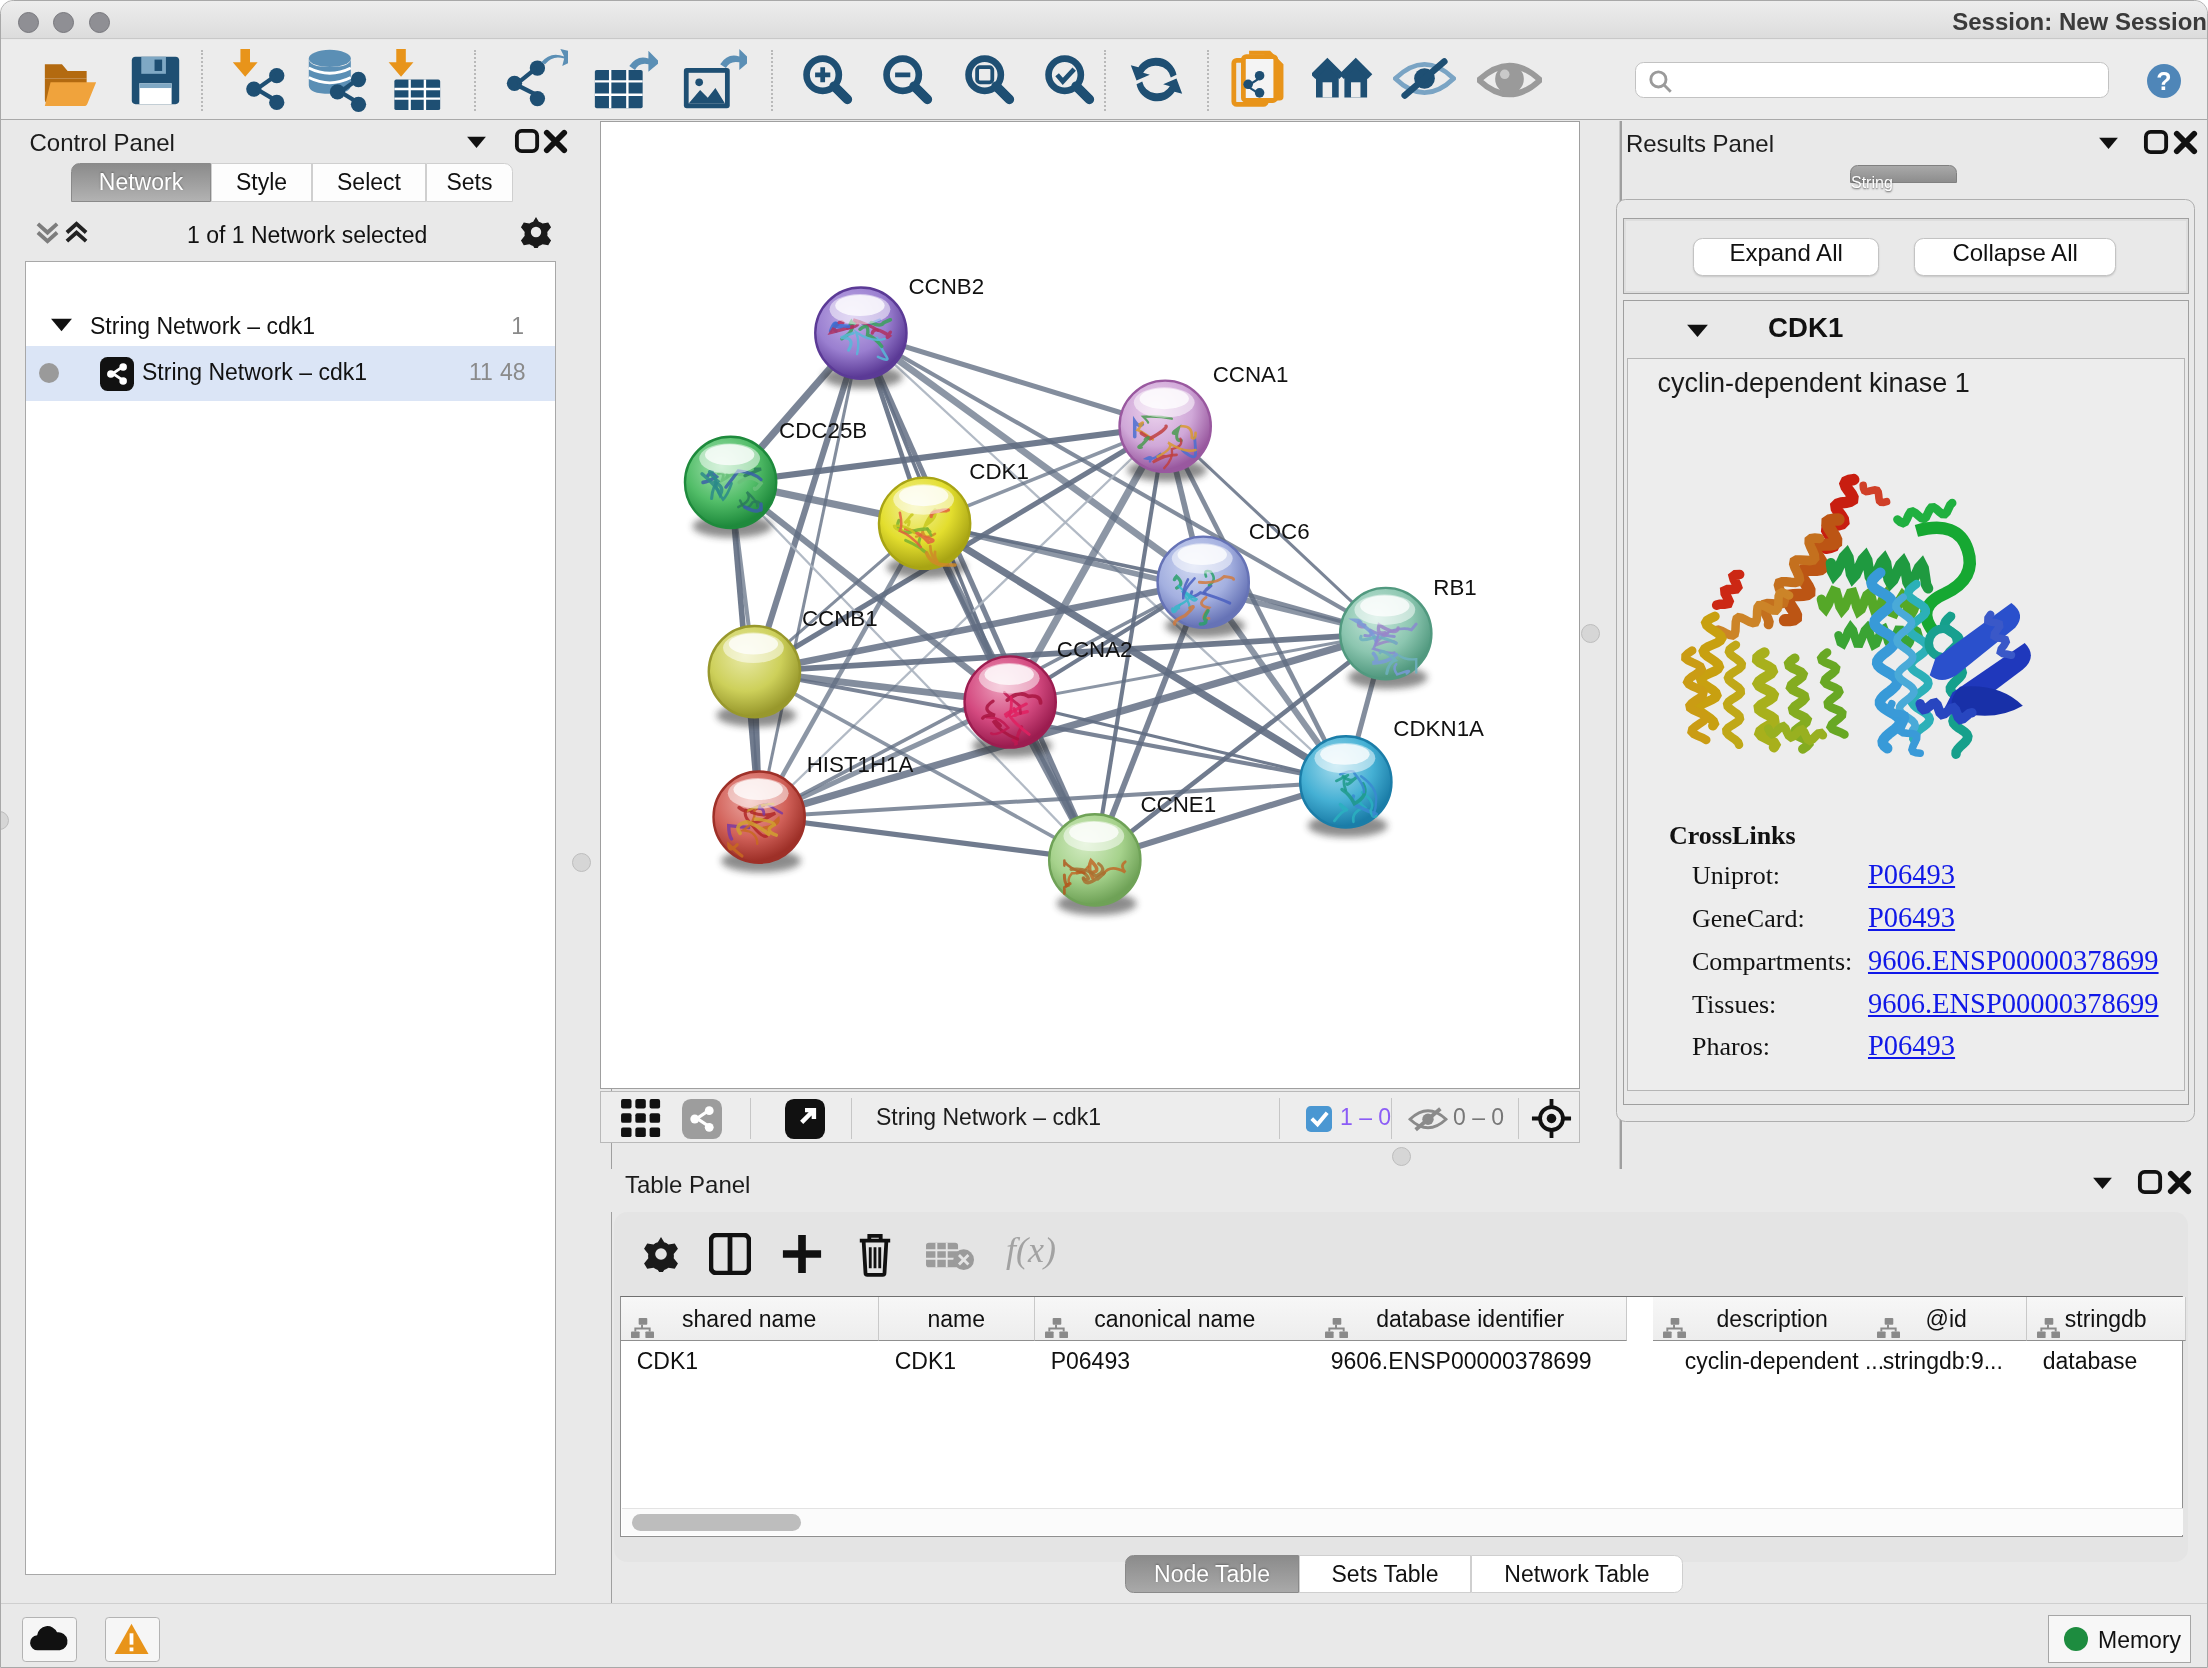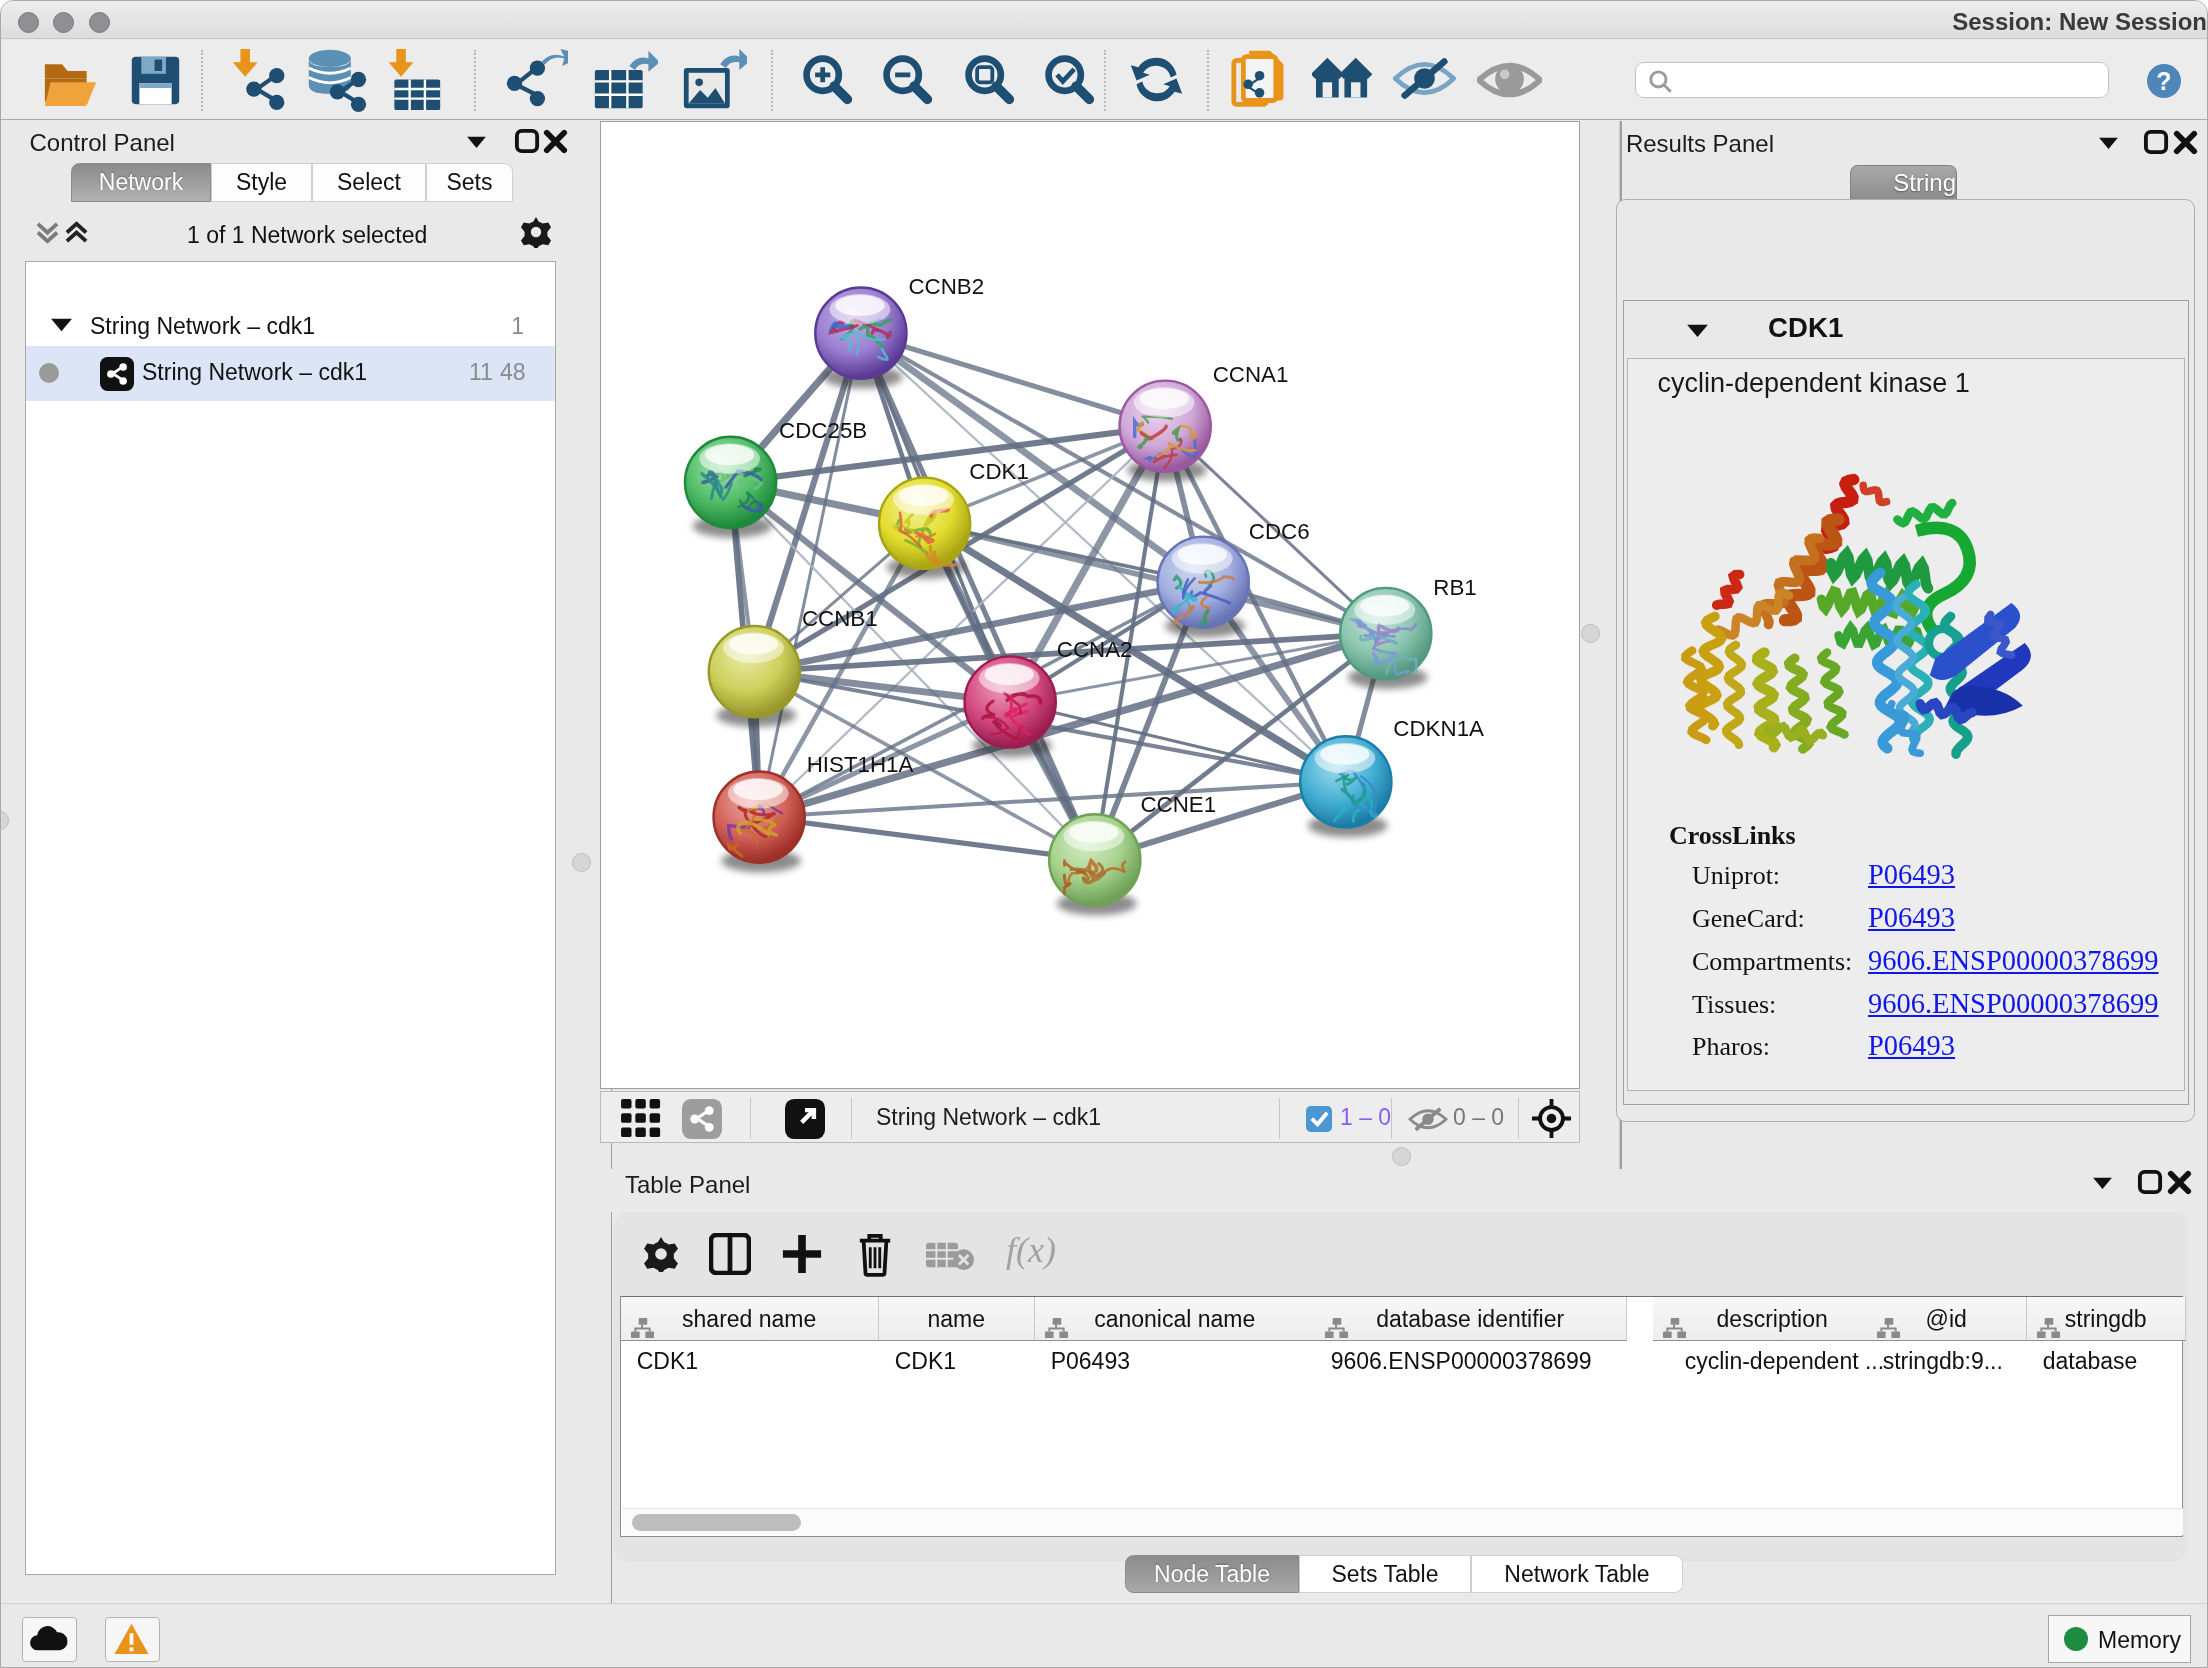--- a/index.html
+++ b/index.html
@@ -18,21 +18,21 @@
 .tabsel{background:linear-gradient(#8b8b8b,#b2b2b2);color:#fff;text-shadow:0 -1px 1.9px #666;border-color:#8a8a8a}
 #cp-list{position:absolute;left:24px;top:140px;width:531px;height:1314px;background:#fff;border:1px solid #a8a8a8}
 .trow{position:absolute;left:0;width:100%;height:53px;font-size:23px;color:#111}
 
 #netview{position:absolute;left:599px;top:120px;width:980px;height:968px;background:#fff;border:1px solid #9f9f9f}
 #netbar{position:absolute;left:599px;top:1090px;width:980px;height:52px;background:#ededed;border:1px solid #b9b9b9;font-size:23px}
 .nbsep{position:absolute;top:5.7px;height:41px;border-left:1.9px solid #c6c6c6}
 
 #rdivider{position:absolute;left:1618px;top:120px;width:2.9px;height:1050px;background:#9f9f9f;border-left:1px solid #c9c9c9}
 #rpanel{position:absolute;left:1623px;top:120px;width:586px;height:1050px;background:#e9e9e9}
-#stringtab{position:absolute;left:226px;top:44px;width:107px;height:35px;background:linear-gradient(#a9a9a9,#8d8d8d);border:1px solid #808080;border-radius:7.6px 7.6px 0 0;color:#fff;font-size:24px;text-align:right;line-height:34px;text-shadow:0 1px 1.9px #555}
+#stringtab{position:absolute;left:226px;top:44px;width:107px;height:18px;background:linear-gradient(#a9a9a9,#8d8d8d);border:1px solid #808080;border-radius:7.6px 7.6px 0 0;color:#fff;font-size:16px;text-align:left;line-height:34px;text-shadow:0 1px 1.9px #555}
 #rpane{position:absolute;left:-7.6px;top:78px;width:579px;height:923px;background:#e9e9e9;border:1px solid #aeaeae;border-radius:9.5px}
 #expbox{position:absolute;left:5.7px;top:18px;width:566px;height:76px;border:1px solid #9f9f9f;box-shadow:inset 0 0 0 1.9px #dedede}
 .wbtn{position:absolute;top:19px;height:38px;background:#fff;border:1px solid #c3c3c3;border-radius:9.5px;font-size:24px;text-align:center;color:#111;box-shadow:0 1px 1.9px rgba(0,0,0,.15)}
 #cdkbox{position:absolute;left:5.7px;top:100px;width:566px;height:805px;border:1px solid #9f9f9f}
 #cdkinner{position:absolute;left:2.9px;top:57px;width:558px;height:733px;background:#ededed;border:1px solid #b5b5b5}
 .serif{font-family:"Liberation Serif",serif}
 .clrow{position:absolute;font-size:26px;color:#111}
 .cllink{position:absolute;font-size:28.5px;color:#1018e8;text-decoration:underline}
 
 #tpanel-hd{position:absolute;left:588px;top:1168px;width:1621px;height:43px;background:#e9e9e9}
@@ -615,20 +615,24 @@
         <path d="M2 3 h20 l-10 12 z" fill="#111"></path>
       </svg>
  <svg style="position:absolute;left:519px;top:7.6px" width="27" height="27" viewBox="0 0 28 28">
         <rect x="3" y="3" width="21" height="21" rx="5" fill="none" stroke="#111" stroke-width="4"></rect>
       </svg>
  <svg style="position:absolute;left:548px;top:7.6px" width="27" height="27" viewBox="0 0 28 28">
         <path d="M5 5 L23 23 M23 5 L5 23" stroke="#111" stroke-width="6" stroke-linecap="round"></path>
       </svg>
  <div id="stringtab">String</div>
  <div id="rpane">
+  <div id="expbox">
+    <div class="wbtn" style="left:69px;width:186px">Expand All</div>
+    <div class="wbtn" style="left:290px;width:202px">Collapse All</div>
+  </div>
   <div id="cdkbox">
     <svg style="position:absolute;left:61px;top:21px" width="25" height="17" viewBox="0 0 26 18">
             <path d="M2 3 h22 l-11 13 z" fill="#111"></path>
           </svg>
     <div style="position:absolute;left:144px;top:10.5px;font-size:27.6px;font-weight:bold;color:#111">CDK1</div>
     <div id="cdkinner">
       <div style="position:absolute;left:29.5px;top:8.6px;font-size:27px;color:#1a1a1a">cyclin-dependent kinase 1</div>
       <div style="position:absolute;left:49px;top:105px;width:361px;height:300px;overflow:hidden">
               <svg width="361" height="300" viewBox="0 0 380 315" style="position:absolute;left:0;top:0">
                 <path d="M186.0 16.0 L181.3 16.8 L178.0 18.2 L176.9 20.5 L178.0 23.6 L180.6 27.4 L183.5 31.3 L185.2 34.7 L184.9 37.3 L182.2 38.9 L177.9 39.9 L173.1 40.6 L169.2 41.8 L167.3 43.7 L167.7 46.6 L169.9 50.2 L172.9 54.1 L175.1 57.7 L175.5 60.6 L173.6 62.6 L169.7 63.7 L164.9 64.5 L160.6 65.4 L157.9 67.1 L157.6 69.6 L159.3 73.1 L162.2 76.9 L164.8 80.7 L165.9 83.9 L164.8 86.1 L161.4 87.5 L156.8 88.3" stroke="#c81e10" stroke-width="12" fill="none" stroke-linecap="round" opacity="1.0"></path>

